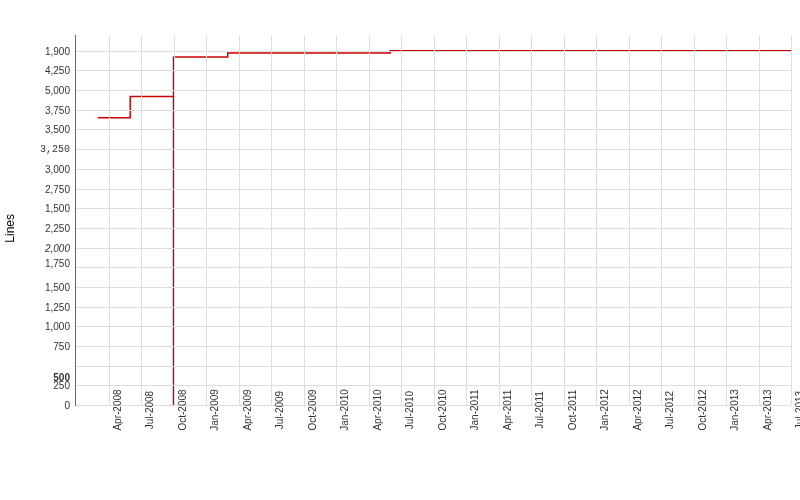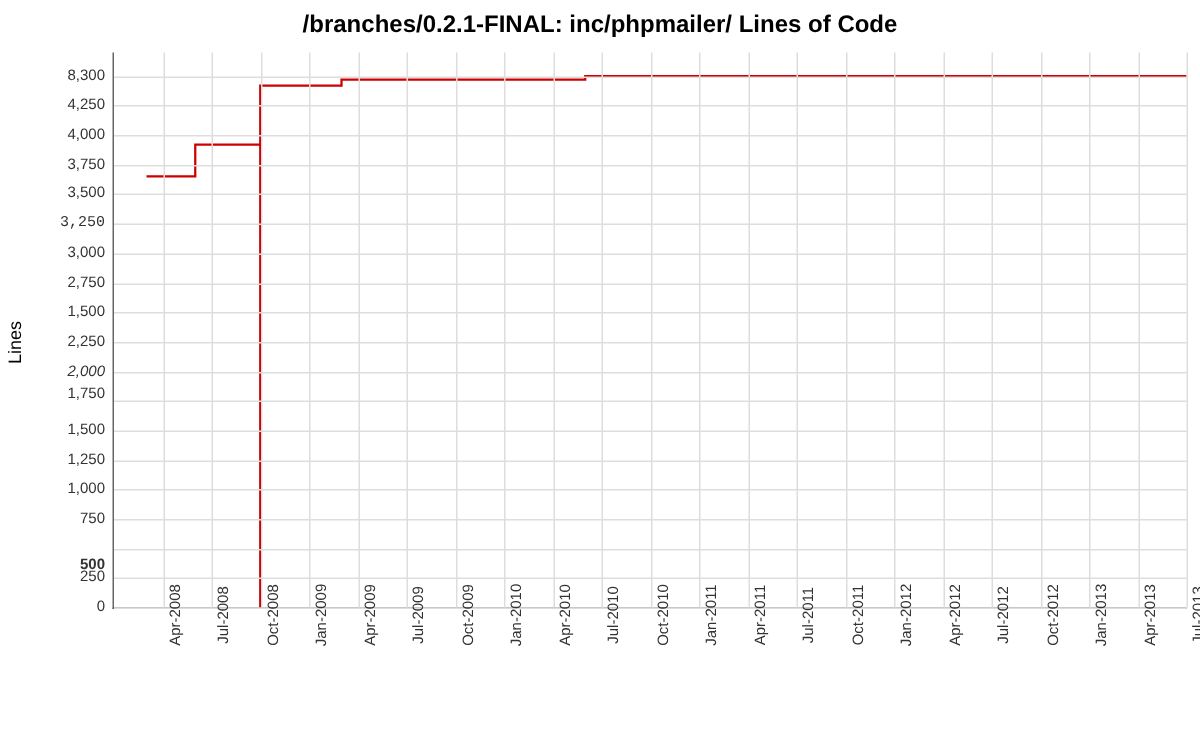--- a/index.html
+++ b/index.html
@@ -86,21 +86,20 @@
     top: 0;
     width: 100%;
     height: 100%;
     overflow: visible;
   }
 </style>
 </head>
 <body>
 
 <div class="chart-container">
-  <div class="title">/branches/0.2.1-FINAL: inc/phpmailer/ Lines of Code</div>
   <div class="y-axis-label">Lines</div>
   <div class="plot-area">
     <svg class="line">
       <polyline id="series-line" fill="none" stroke="#cc0000" stroke-width="1.5" points="21.666666666666668,82.65957446808511 54.16666666666667,82.65957446808511 54.16666666666667,61.404255319148945 97.49999999999999,61.404255319148945 97.49999999999999,370 97.49999999999999,22.042553191489333 151.66666666666666,22.042553191489333 151.66666666666666,18.10638297872339 314.1666666666667,18.10638297872339 314.1666666666667,15.744680851063833 715,15.744680851063833"></polyline>
     </svg>
   <div class="grid-line-h" style="top: 370px;"></div>
       <div class="grid-line-h" style="top: 350.319px;"></div>
       <div class="grid-line-h" style="top: 330.638px;"></div>
       <div class="grid-line-h" style="top: 310.957px;"></div>
       <div class="grid-line-h" style="top: 291.277px;"></div>
@@ -150,23 +149,23 @@
     <div class="y-tick-label" style="top: 286.915px;">1,500</div>
     <div class="y-tick-label" style="top: 263px;">1,750</div>
     <div class="y-tick-label" style="top: 247.553px; font-style: italic;">2,000</div>
     <div class="y-tick-label" style="top: 227.872px;">2,250</div>
     <div class="y-tick-label" style="top: 208.191px;">1,500</div>
     <div class="y-tick-label" style="top: 188.511px;">2,750</div>
     <div class="y-tick-label" style="top: 168.83px;">3,000</div>
     <div class="y-tick-label" style="top: 149.149px; font-family: Liberation Mono, monospace;">3,250</div>
     <div class="y-tick-label" style="top: 129.468px;">3,500</div>
     <div class="y-tick-label" style="top: 109.787px;">3,750</div>
-    <div class="y-tick-label" style="top: 90.1064px;">4,000</div>
+    <div class="y-tick-label" style="top: 90.1064px;">5,000</div>
     <div class="y-tick-label" style="top: 70.4255px;">4,250</div>
-    <div class="y-tick-label" style="top: 50.7447px;">8,300</div>
+    <div class="y-tick-label" style="top: 50.7447px;">1,900</div>
     <div class="x-tick-label" style="left: 111.5px;">Apr-2008</div>
     <div class="x-tick-label" style="left: 144px;">Jul-2008</div>
     <div class="x-tick-label" style="left: 176.5px;">Oct-2008</div>
     <div class="x-tick-label" style="left: 209px;">Jan-2009</div>
     <div class="x-tick-label" style="left: 241.5px;">Apr-2009</div>
     <div class="x-tick-label" style="left: 274px;">Jul-2009</div>
     <div class="x-tick-label" style="left: 306.5px;">Oct-2009</div>
     <div class="x-tick-label" style="left: 339px;">Jan-2010</div>
     <div class="x-tick-label" style="left: 371.5px;">Apr-2010</div>
     <div class="x-tick-label" style="left: 404px;">Jul-2010</div>

